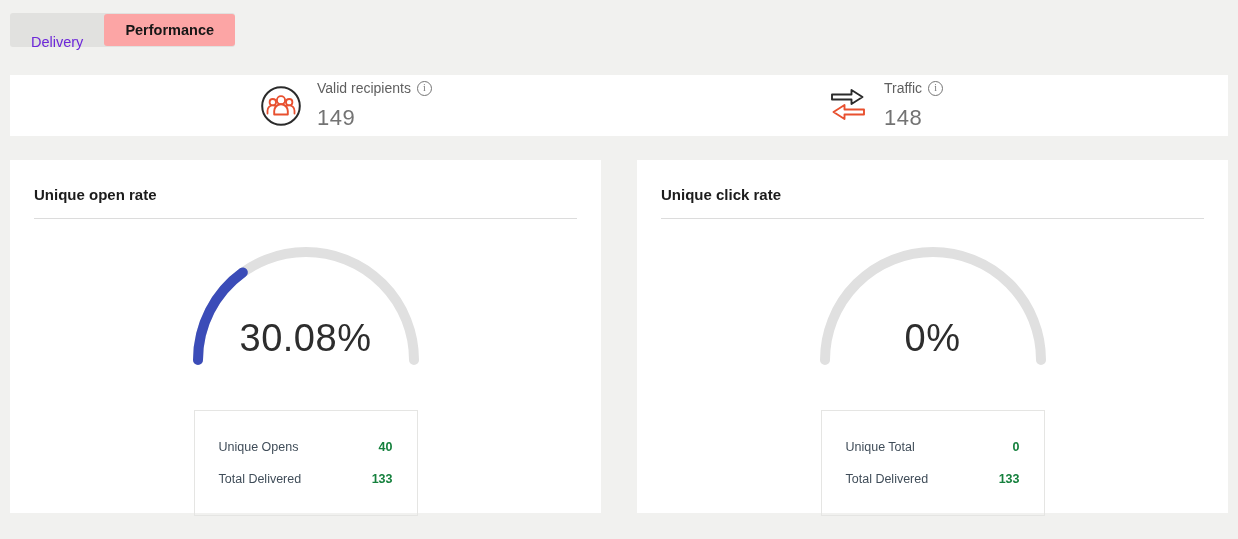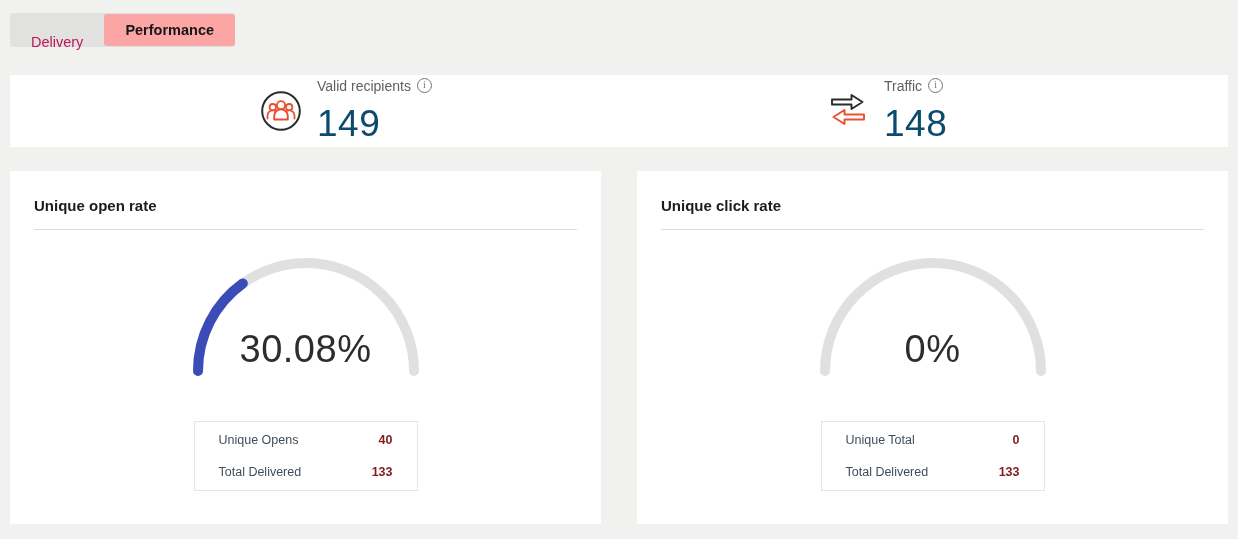--- a/index.html
+++ b/index.html
@@ -18,38 +18,38 @@
     background: #e1e1df;
     border-radius: 3px;
     height: 34px;
     align-items: stretch;
   }
   .tab {
     display: flex;
     align-items: center;
     padding: 0 21px;
     font-size: 14.5px;
-    color: #be185d;
+    color: #6d28d9;
     cursor: pointer;
     border-radius: 3px;
     white-space: nowrap;
     margin-top: 24px;
   }
   .tab.active {
     background: #fca5a5;
     color: #161616;
     font-weight: bold;
     margin: 1px 0;
   }
 
   
   .statsbar {
     display: flex;
     width: 1218px;
-    height: 72px;
+    height: 61px;
     margin: 24px 10px 0 10px;
     background: #ffffff;
   }
   .stat-half { width: 50%; display: flex; align-items: center; }
   .stat-half .stat-inner { display: flex; align-items: center; }
   .stat-half.first .stat-inner { margin-left: 251px; }
   .stat-half.second .stat-inner { margin-left: 209px; }
   .stat-icon { width: 40px; height: 40px; flex: 0 0 40px; }
   .stat-text { margin-left: 16px; }
   .stat-label {
@@ -65,22 +65,22 @@
     border-radius: 50%;
     color: #757575;
     font-size: 10px;
     line-height: 12px;
     text-align: center;
     display: inline-block;
     font-family: "Liberation Serif", serif;
     cursor: pointer;
   }
   .stat-value {
-    font-size: 37px;
-    color: #0c4a6e;
+    font-size: 22px;
+    color: #737373;
     margin-top: 9px;
     letter-spacing: 0.5px;
   }
 
   
   .cards {
     display: flex;
     gap: 36px;
     margin: 24px 10px 0 10px;
   }
@@ -112,30 +112,30 @@
     font-size: 38px;
     font-weight: 400;
     color: #2d2d2d;
     letter-spacing: 0.5px;
   }
 
   .mini-table {
     width: 224px;
     margin: 44px auto 0 auto;
     border: 1px solid #e5e5e3;
-    padding: 2px 0;
+    padding: 20px 0;
   }
   .mini-row {
     display: flex;
     justify-content: space-between;
     align-items: center;
     padding: 9px 24px;
   }
   .mini-label { font-size: 12.5px; color: #404d59; }
-  .mini-value { font-size: 12.5px; font-weight: bold; color: #7f1d1d; }
+  .mini-value { font-size: 12.5px; font-weight: bold; color: #15803d; }
 </style>
 </head>
 <body>
 
 
 
 
 <div class="tabbar">
   <div class="tab">Delivery</div>
   <div class="tab active">Performance</div>

